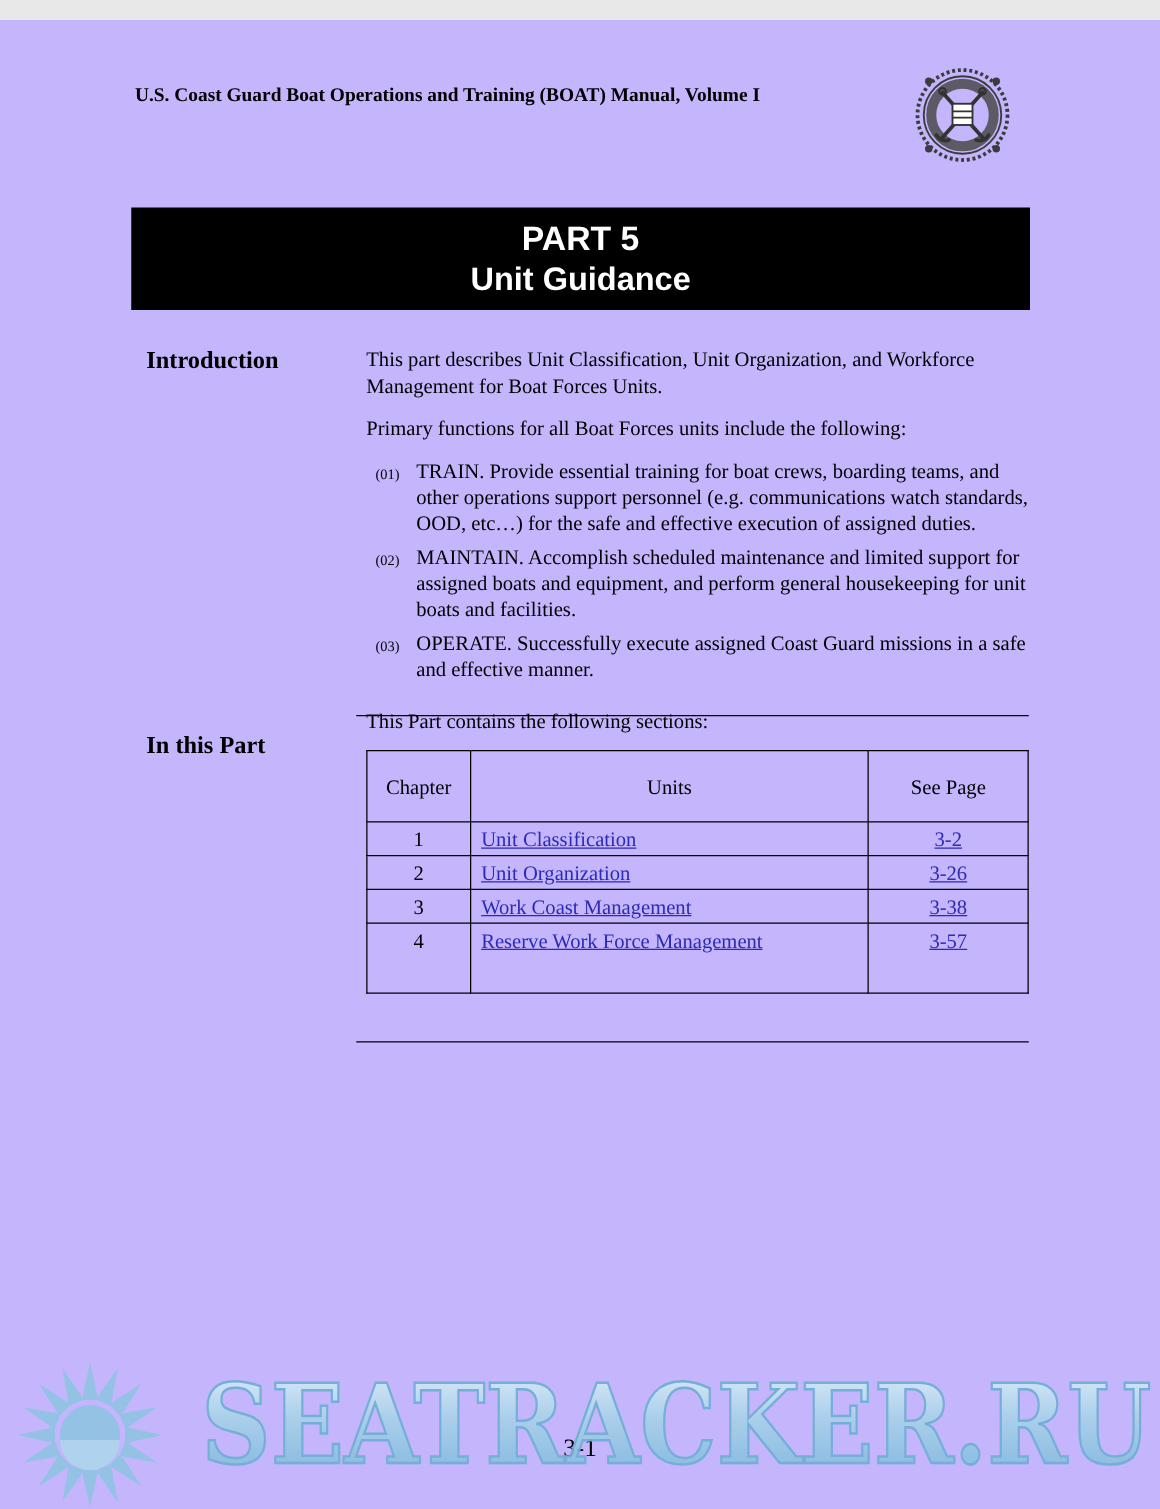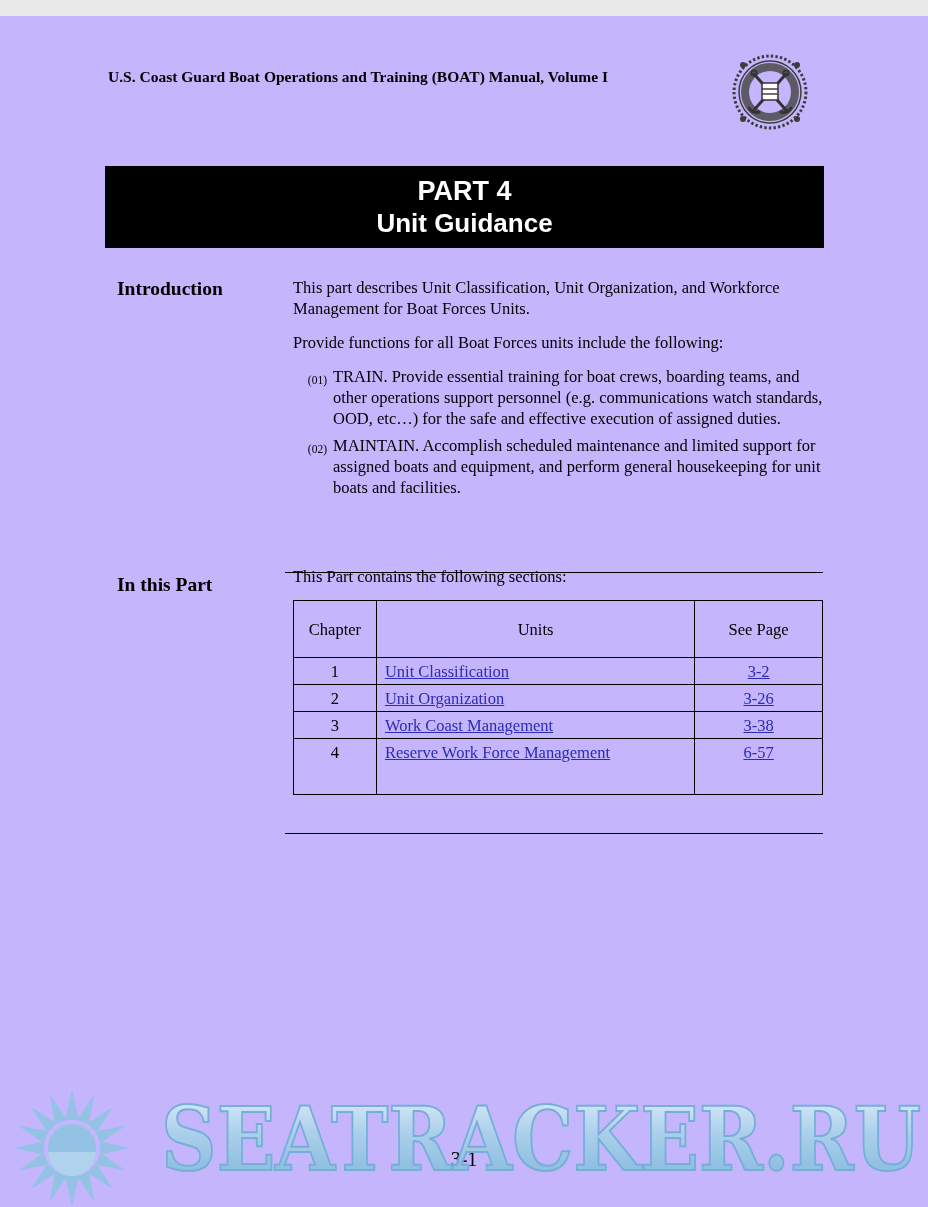--- a/index.html
+++ b/index.html
@@ -22,32 +22,32 @@
     background:var(--banner_bg,#000);
     display:flex; flex-direction:column; align-items:center; justify-content:center;
     color:#fff; font-family:"Liberation Sans", sans-serif; font-weight:bold;
   }
   .banner .line1 { font-size:27px; line-height:32px; }
   .banner .line2 { font-size:26px; line-height:32px; }
 
   
   .side-label { position:absolute; left:117px; font-size:19.5px; font-weight:bold; }
   .label-introduction { top:262px;text-align:center; }
-  .label-inthispart  { top:558px;text-align:right; }
+  .label-inthispart  { top:570px;text-align:right; }
 
   
   .content { position:absolute; left:293px; width:530px; font-size:16.5px; line-height:21px; }
   .content-intro { top:261px; }
   .content-part  { top:550px; }
   .content p { margin:0 0 13px 0; }
 
   .num-list { margin:2px 0 0 0; }
   .num-item { display:flex; margin-bottom:6px; }
   .num-item .marker {
-    width:34px; flex:0 0 34px; text-align:right; padding-right:6px;
+    width:34px; flex:0 0 34px; text-align:center; padding-right:6px;
     font-size:11.5px; padding-top:4px;
   }
   .num-item .itext { flex:1; }
 
   .divider { position:absolute; left:285px; width:538px; height:1px; background:#000; }
   .divider-1 { top:556px; }
   .divider-2 { top:817px; }
 
   
   .sections-table { border-collapse:collapse; margin-top:9px;padding-left:32px; }
@@ -98,38 +98,42 @@
       <path d="M28 60 q-6 2 -10 -4"></path>
     </g>
     <circle cx="23" cy="21" r="2.6" fill="none" stroke="#333" stroke-width="1.8"></circle>
     <circle cx="55" cy="21" r="2.6" fill="none" stroke="#333" stroke-width="1.8"></circle>
     <rect x="31" y="31" width="16" height="17" fill="#ffffff" stroke="#333" stroke-width="1.5"></rect>
     <line x1="31" y1="37" x2="47" y2="37" stroke="#333" stroke-width="1.4"></line>
     <line x1="31" y1="42" x2="47" y2="42" stroke="#333" stroke-width="1.4"></line>
   </svg>
 
   <div class="banner">
-    <div class="line1">PART 4</div>
+    <div class="line1">PART 5</div>
     <div class="line2">Unit Guidance</div>
   </div>
 
   <div class="side-label label-introduction">Introduction</div>
 
   <div class="content content-intro">
     <p>This part describes Unit Classification, Unit Organization, and Workforce Management for Boat Forces Units.</p>
-    <p>Provide functions for all Boat Forces units include the following:</p>
+    <p>Primary functions for all Boat Forces units include the following:</p>
     <div class="num-list">
       <div class="num-item">
         <span class="marker">(01)</span>
         <span class="itext">TRAIN.  Provide essential training for boat crews, boarding teams, and other operations support personnel (e.g. communications watch standards, OOD, etc…) for the safe and effective execution of assigned duties.</span>
       </div>
       <div class="num-item">
         <span class="marker">(02)</span>
         <span class="itext">MAINTAIN.  Accomplish scheduled maintenance and limited support for assigned boats and equipment, and perform general housekeeping for unit boats and facilities.</span>
       </div>
+      <div class="num-item">
+        <span class="marker">(03)</span>
+        <span class="itext">OPERATE.  Successfully execute assigned Coast Guard missions in a safe and effective manner.</span>
+      </div>
     </div>
   </div>
 
   <div class="divider divider-1"></div>
 
   <div class="side-label label-inthispart">In this Part</div>
 
   <div class="content content-part">
     <p>This Part contains the following sections:</p>
 
@@ -153,21 +157,21 @@
           <td class="c-page"><span class="doc-link">3-26</span></td>
         </tr>
         <tr>
           <td class="c-chap">3</td>
           <td class="c-title"><span class="doc-link">Work Coast Management</span></td>
           <td class="c-page"><span class="doc-link">3-38</span></td>
         </tr>
         <tr class="tall">
           <td class="c-chap">4</td>
           <td class="c-title"><span class="doc-link">Reserve Work Force Management</span></td>
-          <td class="c-page"><span class="doc-link">6-57</span></td>
+          <td class="c-page"><span class="doc-link">3-57</span></td>
         </tr>
       </tbody>
     </table>
   </div>
 
   <div class="divider divider-2"></div>
 
   <div class="page-number">3-1</div>
 
   <div class="watermark">

